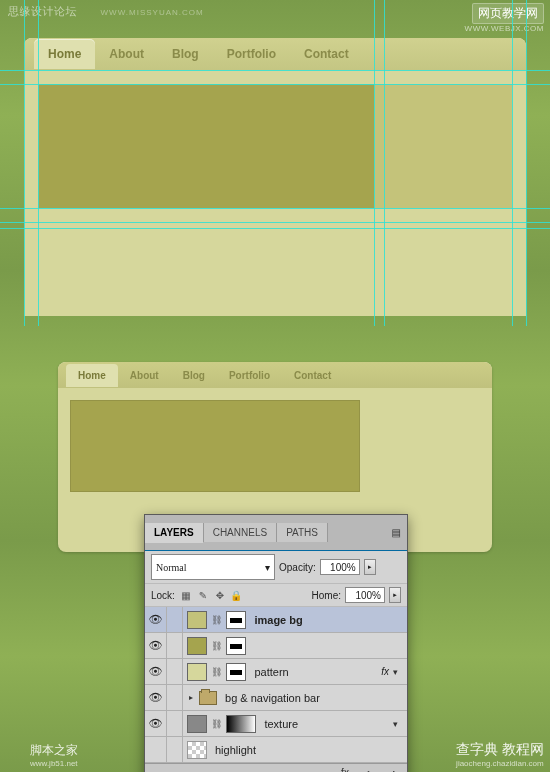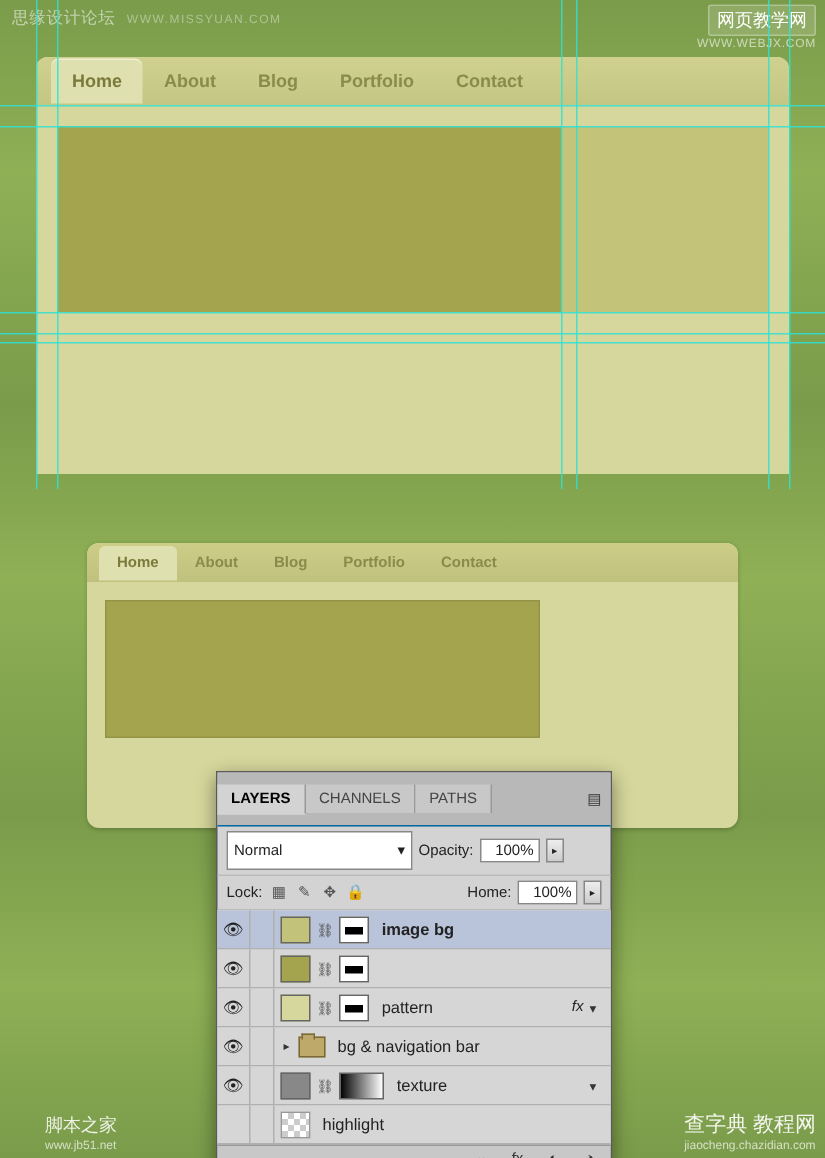--- a/index.html
+++ b/index.html
@@ -6,21 +6,21 @@
   body {
     width: 550px;
     height: 772px;
     background: linear-gradient(180deg, #7a9b4a 0%, #8fb055 15%, #7a9b4a 35%, #8fb055 50%, #7a9b4a 70%, #8fb055 85%, #7a9b4a 100%);
     background-color: #7a9b4a;
     font-family: Arial, sans-serif;
     position: relative;
     overflow: hidden;
   }
   .wm-tl { position: absolute; top: 4px; left: 8px; color: rgba(255,255,255,0.55); font-size: 11px; letter-spacing: 0.5px; }
-  .wm-tl .sub { font-size: 8px; opacity: 0.7; margin-left: 4px; letter-spacing: 1px; }
+  .wm-tl .sub { font-size: 8px; opacity: 0.7; margin-left: 20px; letter-spacing: 1px; }
   .wm-tr { position: absolute; top: 3px; right: 6px; text-align: right; }
   .wm-tr .box { background: rgba(255,255,255,0.15); color: #fff; font-size: 12px; padding: 1px 5px; border: 1px solid rgba(255,255,255,0.3); border-radius: 2px; margin-left: 32px; }
   .wm-tr .url { color: rgba(255,255,255,0.6); font-size: 8px; letter-spacing: 0.5px; }
   .wm-bl { position: absolute; bottom: 4px; left: 6px; color: rgba(255,255,255,0.85); font-size: 12px; margin-left: 24px; }
   .wm-bl .url { font-size: 8px; opacity: 0.8; }
   .wm-br { position: absolute; bottom: 4px; right: 6px; color: rgba(255,255,255,0.9); font-size: 14px; }
   .wm-br .url { font-size: 8px; opacity: 0.75; }
 
   
   .mock1 {
@@ -77,21 +77,21 @@
     border: 1px solid #5a5a5a;
     box-shadow: 0 4px 12px rgba(0,0,0,0.45);
     font-size: 11px;
     color: #222;
   }
   .panel-tabs { display: flex; align-items: center; background: #b8b8b8; border-bottom: 1px solid #0369a1; height: 36px; }
   .ptab { padding: 4px 9px; font-size: 10px; color: #444; border-right: 1px solid #999; cursor: pointer; background: #c8c8c8; }
   .ptab.active { background: #d3d3d3; font-weight: bold; color: #000; border-bottom: 1px solid #d3d3d3; margin-bottom: -1px; }
   .menu-icon { margin-left: auto; margin-right: 6px; cursor: pointer; color: #333; font-size: 10px; }
   .panel-row { display: flex; align-items: center; padding: 3px 6px; gap: 4px; border-bottom: 1px solid #bbb; }
-  .select { flex: 0 0 124px; height: 20px; border: 1px solid #888; background: #fff; font-size: 10px; display: flex; align-items: center; justify-content: space-between; padding: 12px 4px; cursor: pointer; }
+  .select { flex: 0 0 124px; height: 20px; border: 1px solid #888; background: #fff; font-size: 10px; display: flex; align-items: center; justify-content: space-between; padding: 12px 4px; cursor: pointer; font-family: Liberation Serif, serif; }
   .numbox { width: 40px; height: 16px; border: 1px solid #888; background: #fff; font-size: 10px; display: flex; align-items: center; justify-content: flex-end; padding: 0 3px; }
   .arrow-btn { width: 12px; height: 16px; border: 1px solid #888; background: linear-gradient(#eee,#ccc); font-size: 7px; display: flex; align-items: center; justify-content: center; cursor: pointer; }
   .lbl { font-size: 10px; color: #222; }
   .lock-icons { display: flex; gap: 3px; font-size: 10px; color: #555; }
   .lock-icons span { cursor: pointer; width: 14px; text-align: center; }
   .layers-list { background: #ddd; }
   .layer-row { display: flex; align-items: center; height: 26px; border-bottom: 1px solid #b0b0b0; background: #d6d6d6; }
   .layer-row.sel { background: #b9c3d9; }
   .eye { width: 22px; text-align: center; font-size: 11px; border-right: 1px solid #b0b0b0; cursor: pointer; height: 100%; display:flex; align-items:center; justify-content:center; }
   .link-col { width: 16px; border-right: 1px solid #b0b0b0; height: 100%; }

